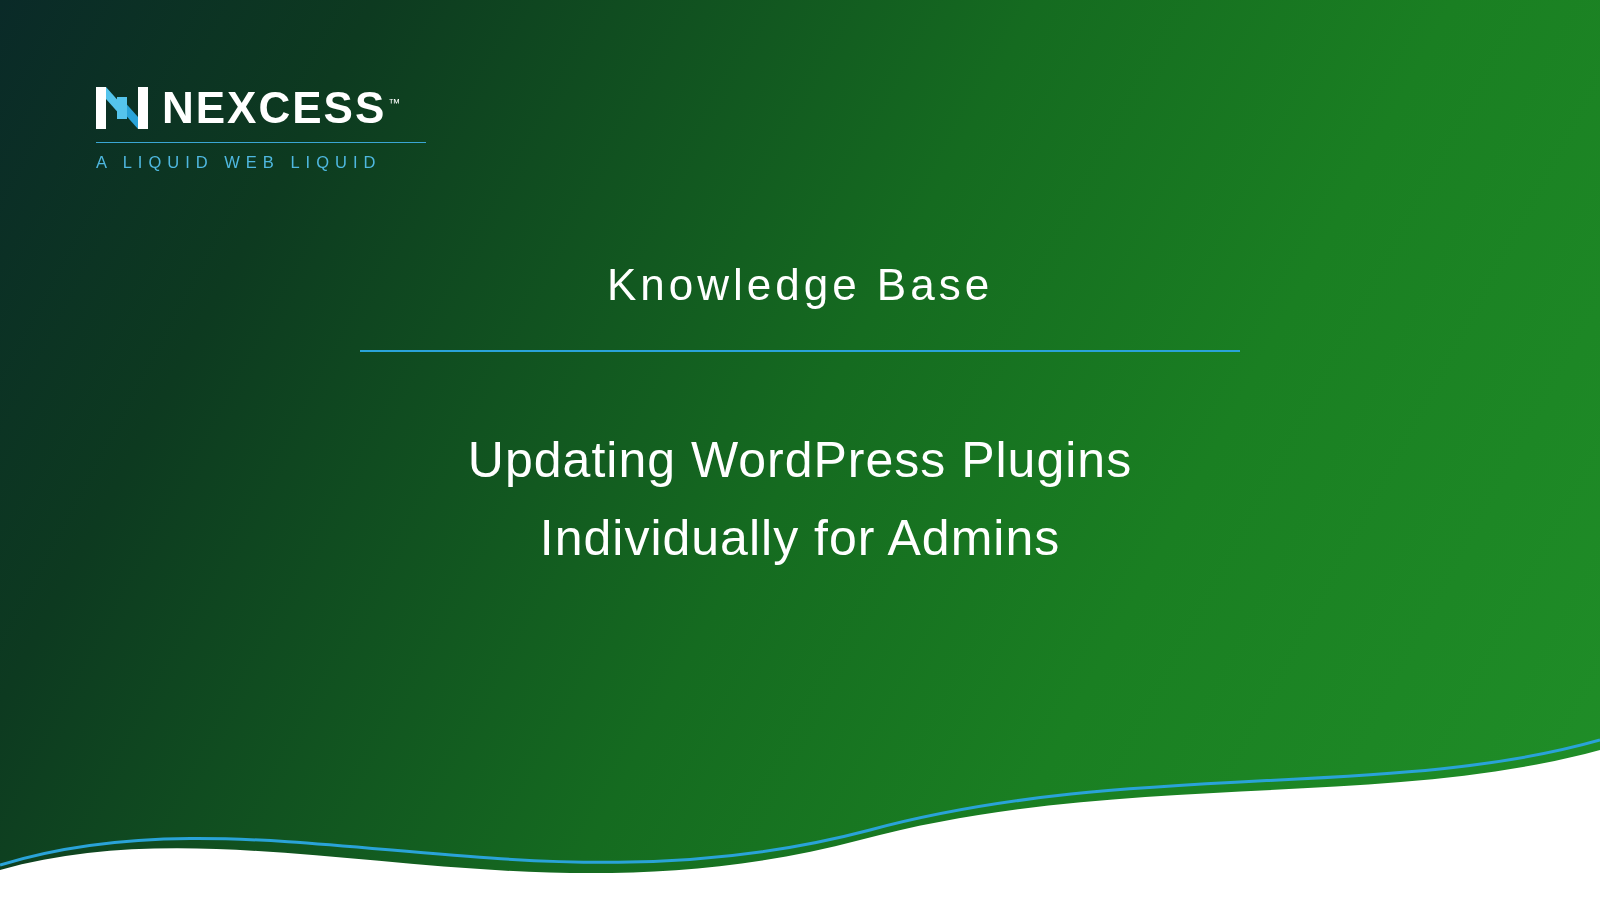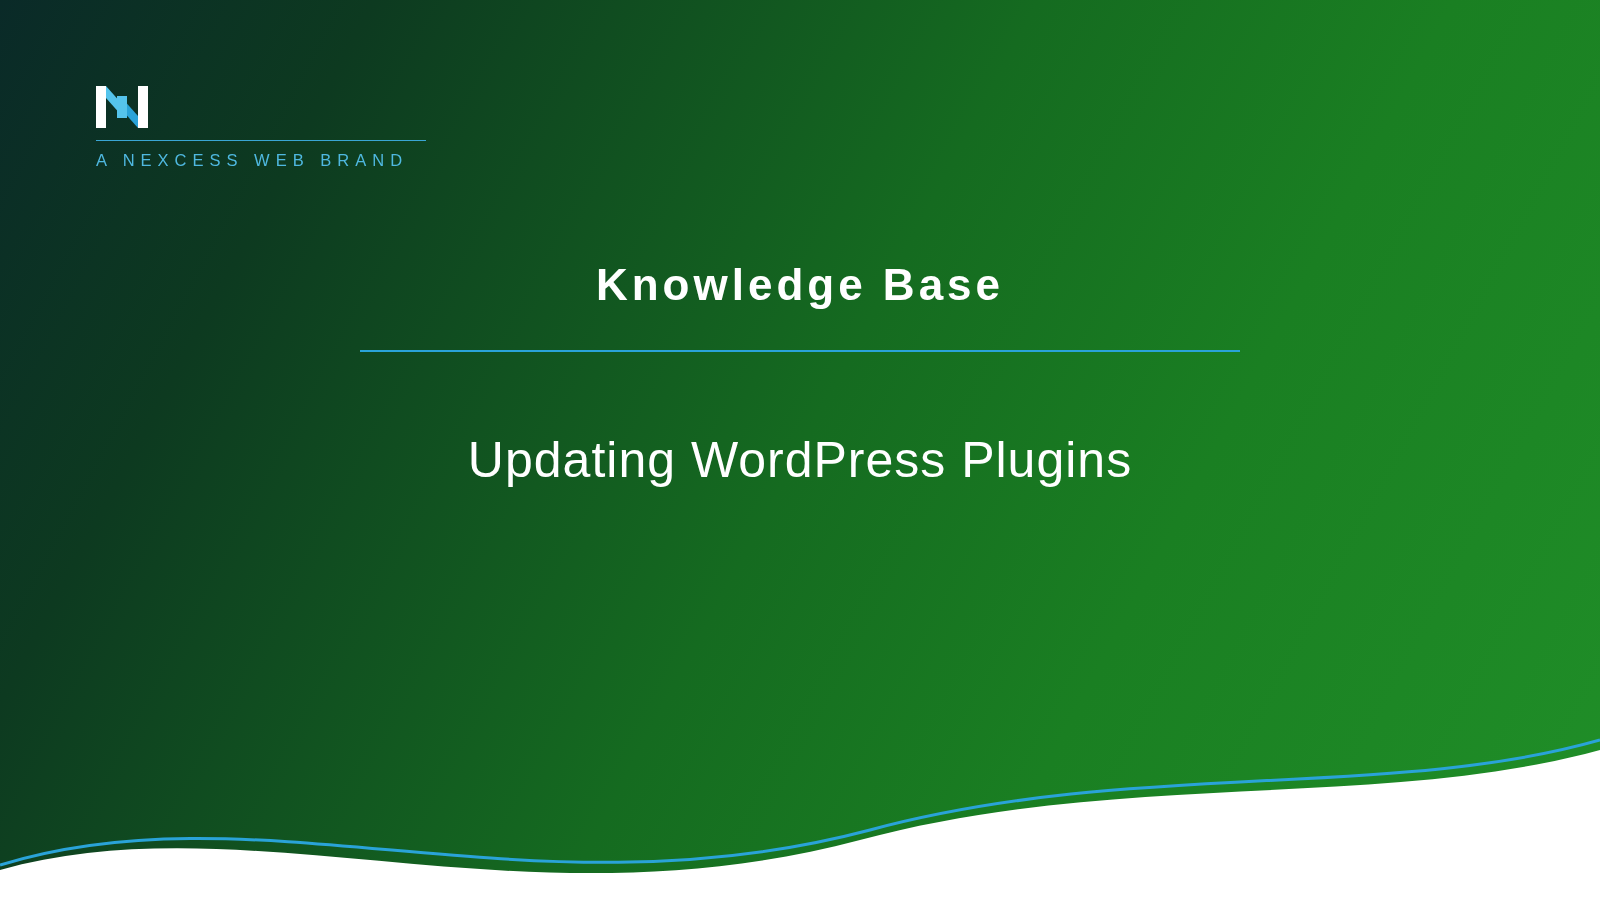--- a/index.html
+++ b/index.html
@@ -58,21 +58,21 @@
   .content {
     position: absolute;
     top: 260px;
     left: 50%;
     transform: translateX(-50%);
     width: 920px;
     text-align: center;
   }
   .eyebrow {
     font-size: 44px;
-    font-weight: 700;
+    font-weight: 400;
     letter-spacing: 4px;
     color: #ffffff;
     margin-bottom: 40px;
   }
   .content-divider {
     border: none;
     border-top: 2px solid #2aa3d8;
     width: 880px;
     margin: 0 auto 70px auto;
   }
@@ -100,30 +100,34 @@
 <div class="logo-block">
   <div class="logo-row">
     <svg class="logo-mark" viewBox="0 0 52 42">
 
       <polygon points="0,42 0,0 10,0 10,42" fill="#ffffff"></polygon>
       <polygon points="10,0 26,18 26,30 10,12" fill="#55c4ec"></polygon>
       <polygon points="42,42 42,0 52,0 52,42" fill="#ffffff"></polygon>
       <polygon points="42,42 26,24 26,12 42,30" fill="#2aa3d8"></polygon>
       <polygon points="21,10 31,10 31,32 21,32" fill="#55c4ec"></polygon>
     </svg>
+    <div class="logo-word">
+      <span>NEXCESS</span><span class="logo-tm">™</span>
+    </div>
   </div>
   <hr class="logo-divider">
-  <div class="logo-tagline">A NEXCESS WEB BRAND</div>
+  <div class="logo-tagline">A LIQUID WEB LIQUID</div>
 </div>
 
 <div class="content">
   <div class="eyebrow">Knowledge Base</div>
   <hr class="content-divider">
   <div class="title">
     <span>Updating WordPress Plugins</span><br>
+    <span>Individually for Admins</span>
   </div>
 </div>
 
 <div class="wave-wrap">
   <svg viewBox="0 0 1600 210" width="1600" height="210" preserveAspectRatio="none">
 
     <path d="M0,180 C250,110 520,240 860,150 C1120,80 1380,120 1600,60 L1600,210 L0,210 Z" fill="#ffffff"></path>
 
     <path d="M0,175 C260,95 530,230 870,140 C1130,70 1390,110 1600,50" fill="none" stroke="#2aa3d8" stroke-width="3"></path>
   </svg>

